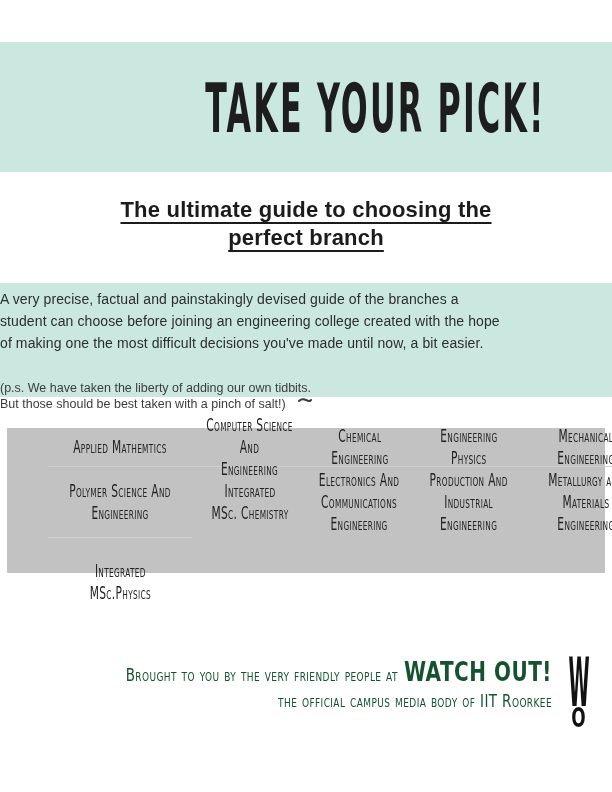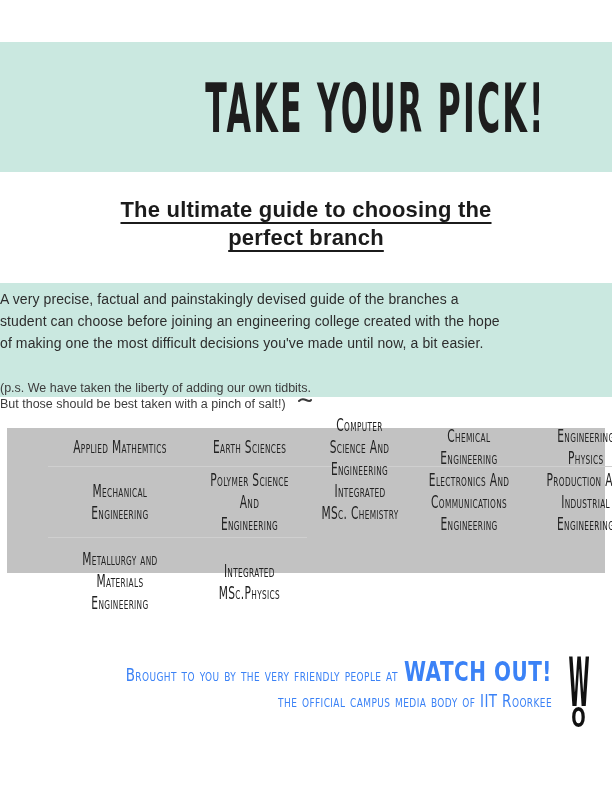--- a/index.html
+++ b/index.html
@@ -102,21 +102,21 @@
     letter-spacing: 0.4px;
     white-space: pre-line;
     transform: scale(0.82, 1.3);
     transform-origin: center center;
   }
 
   
   .footer-text {
     position: absolute; right: 60px; top: 660px;
     text-align: right;
-    color: #3b82f6;
+    color: #14532d;
   }
   .footer-line {
     display: inline-block;
     font-family: "DejaVu Sans", sans-serif;
     font-variant: small-caps;
     transform: scaleY(1.3);
     transform-origin: center right;
     white-space: nowrap;
     letter-spacing: 0.4px;
   }
@@ -173,23 +173,20 @@
   </div>
 
   <svg class="stray-mark" viewBox="0 0 14 8" width="14" height="8">
     <path d="M1 5 Q 4 2 8 4 T 13 4" stroke="#3a3a3a" fill="none" stroke-width="2" stroke-linecap="round"></path>
   </svg>
 
   <div class="branches">
     <div class="cell">
         <span class="cell-text">Applied Mathemtics</span>
       </div>
-    <div class="cell">
-        <span class="cell-text">Earth Sciences</span>
-      </div>
 
     <div class="cell">
         <span class="cell-text">Computer Science And
 Engineering</span>
       </div>
     <div class="cell">
         <span class="cell-text">Chemical
 Engineering</span>
       </div>
     <div class="cell">

